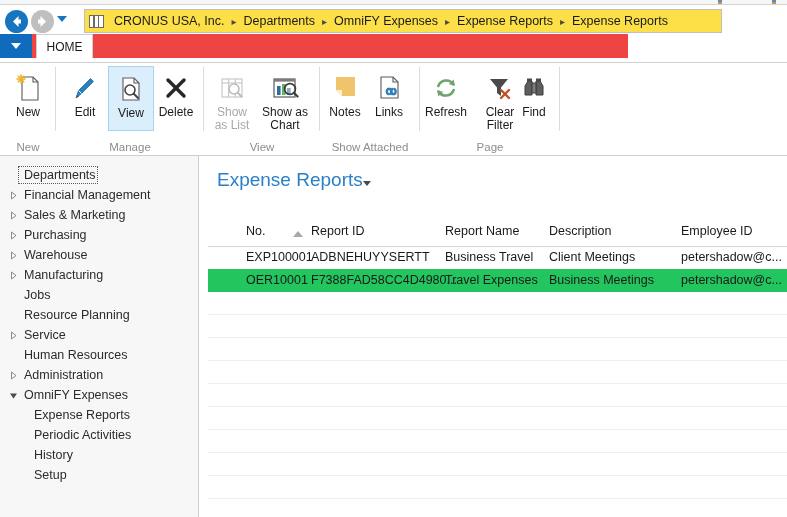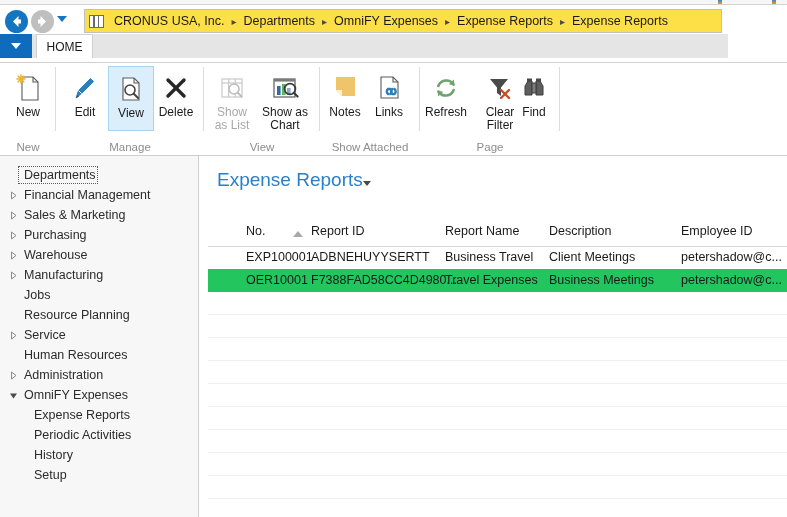--- a/index.html
+++ b/index.html
@@ -54,22 +54,22 @@
   }
   .addr-icon::before { left: 3.4px; }
   .addr-icon::after  { left: 7.6px; }
   .crumb { font-size: 12.5px; color: #1a1a1a; white-space: nowrap; }
   .crumb-sep {
     margin: 0 7px; color: #4a4a4a; font-size: 10px; flex: 0 0 auto;
   }
 
   
   .tabstrip {
-    position: absolute; left: 0; top: 34px; width: 728px; height: 24px;
-    background: #e5e5e5;
+    position: absolute; left: 0; top: 34px; width: 628px; height: 24px;
+    background: #ef4444;
   }
   .tab-menu-btn {
     position: absolute; left: 0; top: 0; width: 32px; height: 24px;
     background: #0f6cbd; display: flex; align-items: center; justify-content: center;
   }
   .tab-menu-btn .caret {
     width: 0; height: 0;
     border-left: 5px solid transparent;
     border-right: 5px solid transparent;
     border-top: 6px solid #ffffff;

